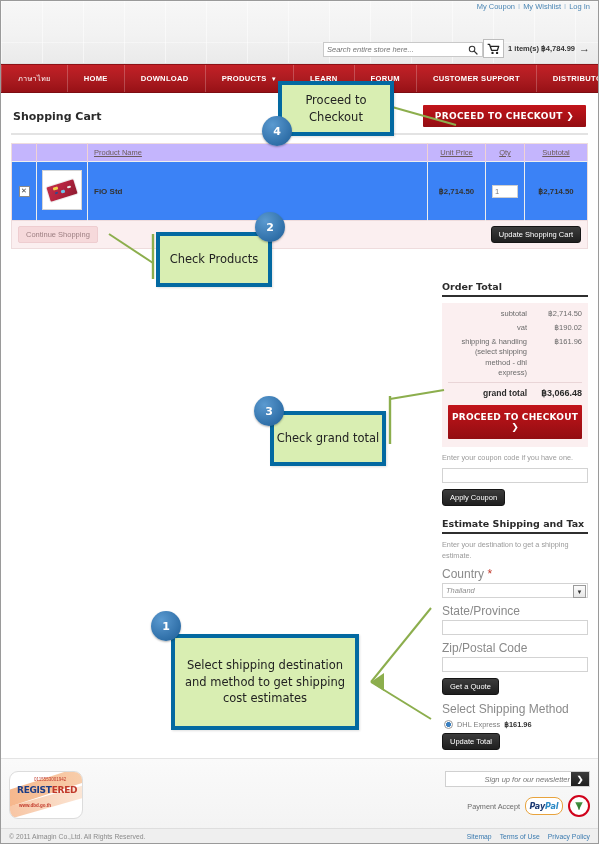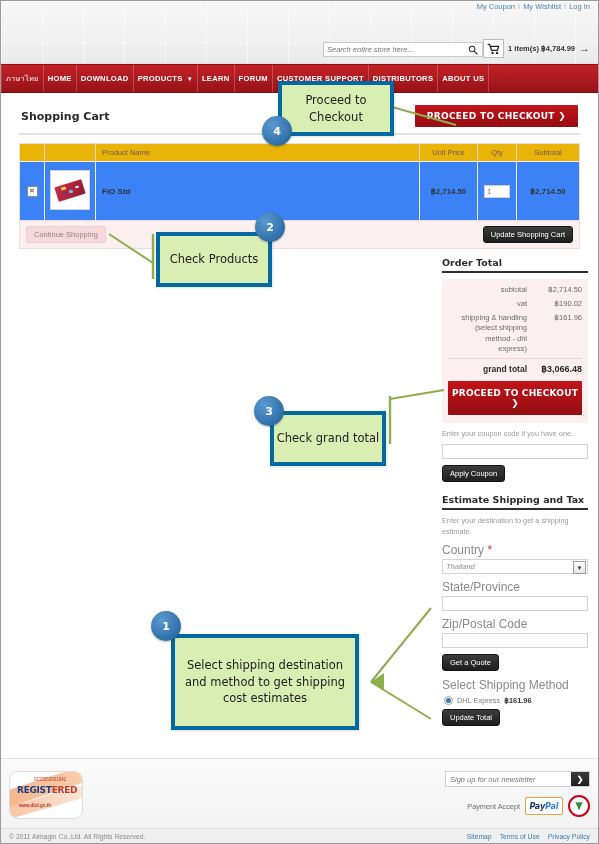--- a/index.html
+++ b/index.html
@@ -84,31 +84,31 @@
   .nav{
     position:relative;
     height:27px;
     background:linear-gradient(to bottom,#c32026 0%,#ae1c21 48%,#971116 100%);
     display:flex;align-items:stretch;
     border-top:1px solid #8d1116;
     border-bottom:1px solid #7d0d12;
   }
   .nav .item{
     display:flex;align-items:center;justify-content:center;
-    padding:0 4px;
+    padding:0 16px;
     color:#fff;font-size:7.6px;font-weight:bold;letter-spacing:.3px;
     border-right:1px solid rgba(255,255,255,.22);
     white-space:nowrap;
   }
   .nav .item:first-child{border-left:1px solid rgba(255,255,255,.15);}
   .nav .item.thai{font-size:7.3px;font-weight:normal;}
   .nav .caret{margin-left:4px;font-size:6px;}
 
   
-  .content{position:relative;padding:0 18px;}
+  .content{position:relative;padding:0 10px;}
   .cart-head{
     display:flex;align-items:center;justify-content:space-between;
     padding:12px 2px 6px 2px;
     border-bottom:2px solid #e3e3e3;
   }
   .cart-title{font-size:11px;font-weight:bold;color:#2b2b2b;
     font-family:"DejaVu Sans", sans-serif;}
   .btn-checkout{
     background:linear-gradient(to bottom,#c2141a 0%,#ab1116 50%,#930d12 100%);
     color:#fff;font-size:9px;font-weight:bold;letter-spacing:.3px;
@@ -116,23 +116,24 @@
     font-family:"DejaVu Sans", sans-serif;
   }
 
   
   .cart-table{
     width:100%;border-collapse:collapse;margin-top:8px;
     border:1px solid #eedcdd;
     table-layout:fixed;
   }
   .cart-table th{
-    background:#eab308;color:#6d5c5c;font-weight:normal;
+    background:#c4b5fd;color:#6d5c5c;font-weight:normal;
     font-size:7.5px;text-align:center;height:15px;
     border-right:1px solid #f0d2d4;
+    text-decoration:underline;
   }
   .cart-table th.pname{text-align:left;padding-left:6px;}
   .cart-table td{
     border-right:1px solid #eeeeee;border-top:1px solid #eeeeee;
     background:#3b82f6;font-size:8px;vertical-align:middle;
     height:56px;
   }
   td.c-remove{text-align:center;width:22px;}
   .remove-x{
     display:inline-block;width:9px;height:9px;
@@ -172,21 +173,21 @@
     font-size:7.5px;padding:3px 7px;border-radius:2px;
   }
   .btn-dark{
     background:linear-gradient(to bottom,#3c3c3c,#1f1f1f);
     color:#fff;border:1px solid #151515;border-radius:3px;
     font-size:7.5px;padding:3px 7px;
   }
 
   
   .rightcol{
-    position:absolute;right:10px;top:256px;width:146px;margin-left:40px;
+    position:absolute;right:10px;top:280px;width:146px;margin-left:40px;
   }
   .sec-title{
     font-size:9.5px;font-weight:bold;color:#2b2b2b;
     font-family:"DejaVu Sans", sans-serif;
     padding-bottom:3px;border-bottom:2px solid #2f2f2f;
     margin-bottom:6px;
   }
   .totals-box{background:#fbeff0;padding:6px 6px 8px 6px;}
   .trow{display:flex;justify-content:flex-end;gap:7px;font-size:7.5px;color:#6b6b6b;margin-bottom:4px;}
   .trow .lbl{text-align:right;width:72px;line-height:1.35;}
@@ -252,32 +253,33 @@
   .reg-badge .reg .red{color:#c0392b;}
   .reg-badge .url{position:absolute;left:9px;top:31px;font-size:4.5px;color:#c0392b;font-weight:bold;}
   .newsletter{
     position:absolute;right:8px;top:12px;width:145px;height:16px;
     border:1px solid #d0d0d0;background:#fff;box-sizing:border-box;
   }
   .newsletter input{
     border:0;outline:0;width:120px;height:14px;margin:0;padding:0 4px;
     font-size:7.5px;font-style:italic;color:#9a9a9a;background:transparent;
     font-family:"Liberation Sans",sans-serif;
+    text-align:right;
   }
   .news-go{
     position:absolute;right:0;top:0;width:18px;height:14px;
     background:linear-gradient(to bottom,#3c3c3c,#1f1f1f);color:#fff;
     display:flex;align-items:center;justify-content:center;font-size:8px;font-weight:bold;
   }
   .paywrap{
     position:absolute;right:8px;top:36px;display:flex;align-items:center;gap:5px;
   }
   .paywrap .lbl{font-size:7.3px;color:#6b6b6b;}
   .paypal{
-    width:36px;height:16px;border:1px solid #e8a33d;background:#fff;border-radius:2px;
+    width:36px;height:16px;border:1px solid #e8a33d;background:#fff;border-radius:8px;
     display:flex;align-items:center;justify-content:center;
     font-size:8px;font-weight:bold;font-style:italic;
     font-family:"DejaVu Sans",sans-serif;
   }
   .paypal .p1{color:#1c3a73;}
   .paypal .p2{color:#2b8ac6;}
   .verify{
     width:18px;height:18px;border-radius:50%;border:2px solid #d0021b;background:#fff;
     display:flex;align-items:center;justify-content:center;
   }

